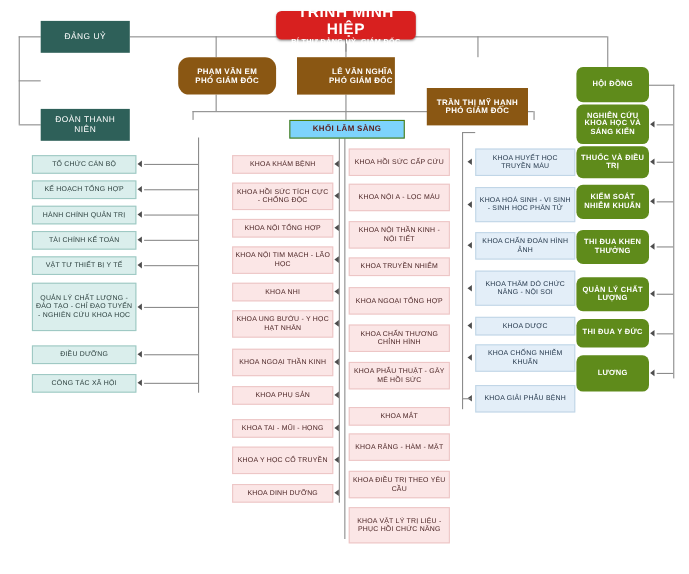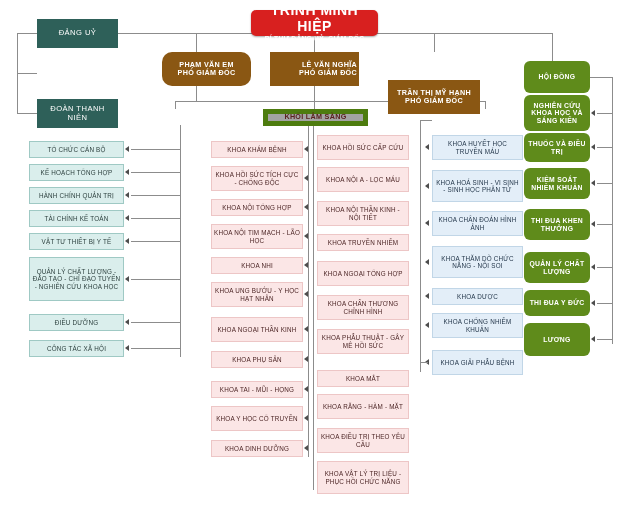--- a/index.html
+++ b/index.html
@@ -21,21 +21,21 @@
   
   .teal{background:#2e6059;color:#fff;font-size:7.6px;letter-spacing:.45px;}
 
   
   .brown{background:#8a5713;color:#fff;font-size:7.2px;font-weight:bold;
          letter-spacing:.3px;}
 
   
   .hdr{font-size:7.2px;font-weight:bold;letter-spacing:.3px;}
   .hdr-func{background:#d8eeea;border:1px solid #7fb8b0;color:#243d3a;}
-  .hdr-clin{background:#a3a3a3;border:5px solid #4d7c0f;color:#5a2020;}
+  .hdr-clin{background:#7dd3fc;border:1px solid #4d7c0f;color:#5a2020;}
   .hdr-para{background:#e1edf7;border:1px solid #b4cde2;color:#1d3a54;}
 
   
   .func{background:#daeeec;border:1px solid #9fc9c4;color:#2b3f3d;font-size:6.3px;}
   .clin{background:#fbe6e6;border:1px solid #edc6c6;color:#4b2424;font-size:6.3px;}
   .para{background:#e3eef8;border:1px solid #c1d6e7;color:#23364a;font-size:6.3px;}
 
   
   .green{background:#5f8b1b;color:#fff;border-radius:6px;font-size:6.8px;
          font-weight:bold;letter-spacing:.3px;}

